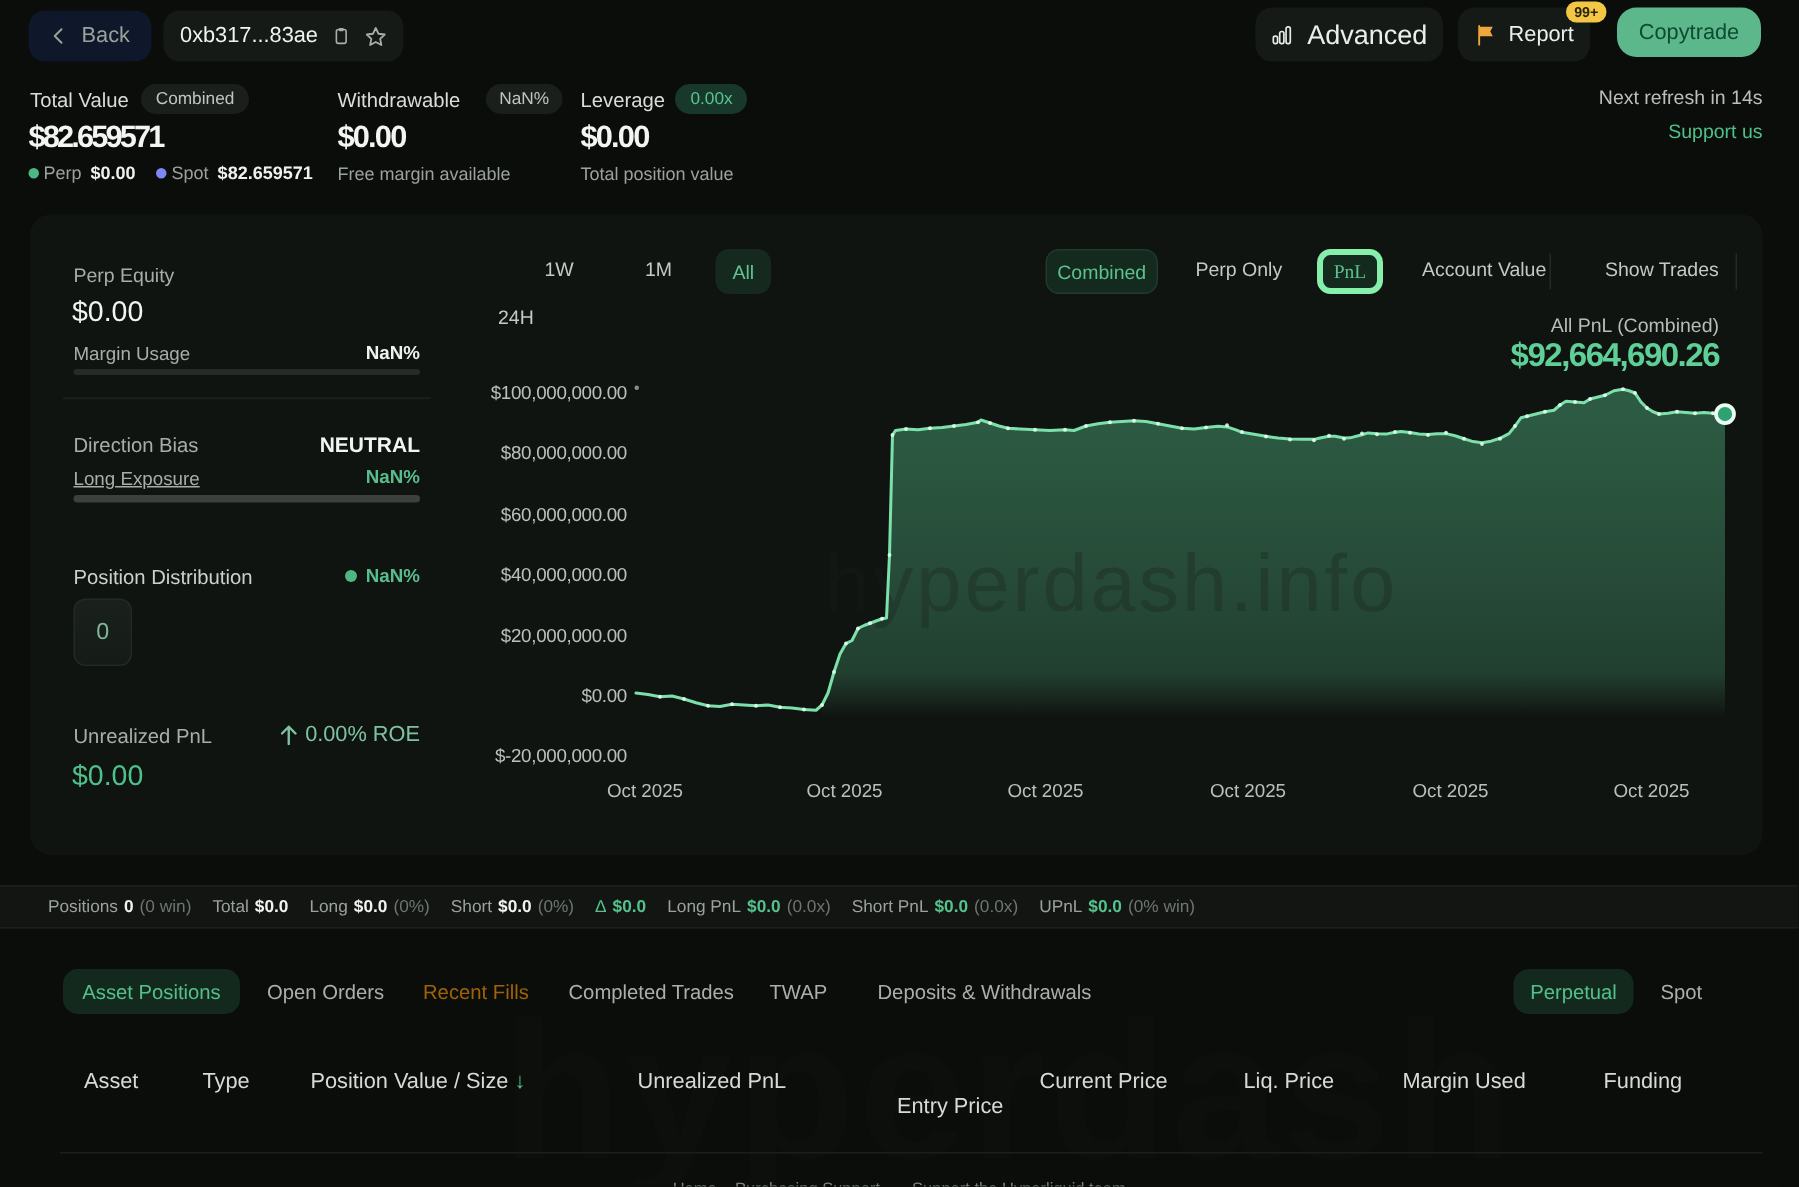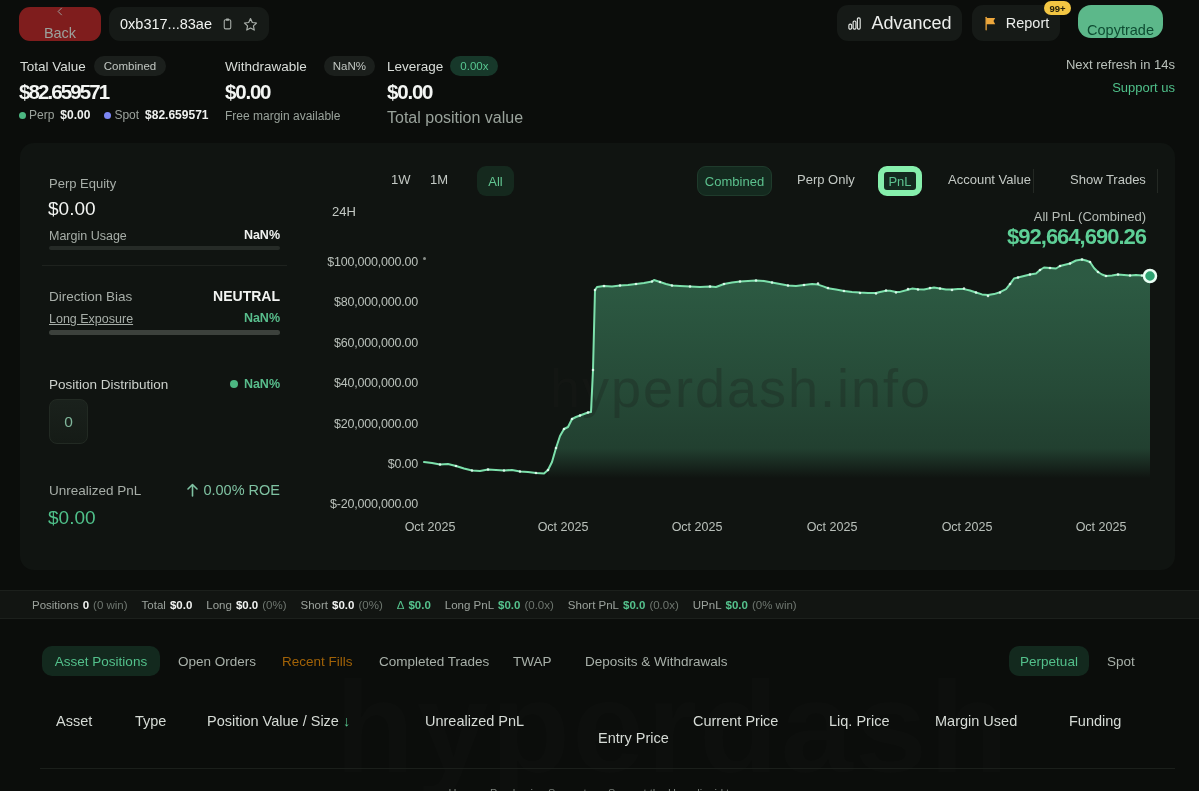--- a/index.html
+++ b/index.html
@@ -9,21 +9,21 @@
 .gray { color:#9ba29c; }
 .dim { color:#6e766f; }
 .green { color:#55c28d; }
 .white { color:#f1f3f1; }
 .ylab { position:absolute; left:280px; width:118px; text-align:right; font-size:12.5px; color:#b9c0ba; letter-spacing:-0.2px; }
 .xlab { position:absolute; top:377px; width:100px; text-align:center; font-size:12.5px; color:#b9c0ba; }
 .ctab { position:absolute; top:29px; font-size:13px; color:#c3c9c4; }
 </style></head>
 <body>
 
-<div class="abs flex" style="left:19px;top:7px;width:82px;height:34px;background:#7f1d1d;border-radius:11px;justify-content:center;gap:9px;color:#9ba19c;font-size:14.5px;flex-direction:column;">
+<div class="abs flex" style="left:19px;top:7px;width:82px;height:34px;background:#0f172a;border-radius:11px;justify-content:center;gap:9px;color:#9ba19c;font-size:14.5px;">
   <svg width="12" height="12" viewBox="0 0 24 24" fill="none" stroke="#9ba19c" stroke-width="2.6" stroke-linecap="round" stroke-linejoin="round">
       <polyline points="16,3 7,12 16,21"></polyline>
     </svg>
   <span>Back</span>
 </div>
 <div class="abs flex" style="left:109px;top:7px;width:160px;height:34px;background:#161a17;border-radius:11px;justify-content:center;gap:9px;">
   <span style="font-size:14.5px;color:#f2f4f2;">0xb317...83ae</span>
   <svg width="13" height="14" viewBox="0 0 24 24" fill="none" stroke="#a8aea9" stroke-width="2">
       <rect x="6" y="4" width="12" height="17" rx="2.5"></rect>
       <rect x="9" y="2" width="6" height="4" rx="1.2" fill="#a8aea9" stroke="none"></rect>
@@ -43,21 +43,21 @@
 <div class="abs flex" style="left:972px;top:5px;width:88px;height:36px;background:#161a17;border-radius:11px;justify-content:center;gap:8px;">
   <svg width="15" height="15" viewBox="0 0 24 24">
       <path d="M5 2 V22" stroke="#eda73c" stroke-width="2" stroke-linecap="round"></path>
       <path d="M5 3 H19.5 L16.8 8 L19.5 13 H5 Z" fill="#eda73c"></path>
     </svg>
   <span style="font-size:14.5px;color:#eceeec;">Report</span>
 </div>
 <div class="abs flex" style="left:1044px;top:1px;width:27px;height:14px;background:#f3c643;border-radius:8px;justify-content:center;">
   <span style="font-size:9.5px;font-weight:bold;color:#27220c;">99+</span>
 </div>
-<div class="abs flex" style="left:1078px;top:5px;width:85px;height:33px;background:#5cb88a;border-radius:13px;justify-content:center;align-items:flex-end;">
+<div class="abs flex" style="left:1078px;top:5px;width:96px;height:33px;background:#5cb88a;border-radius:13px;justify-content:center;">
   <span style="font-size:14.5px;color:#0e4c32;">Copytrade</span>
 </div>
 
 <div class="abs flex" style="left:20px;top:56px;gap:8px;">
   <span style="font-size:13.5px;color:#d9ddd9;">Total Value</span>
   <span class="flex" style="background:#1b1f1c;border-radius:10px;height:20px;padding:0 10px;font-size:11.5px;color:#c0c6c1;">Combined</span>
 </div>
 <div class="abs" style="left:19px;top:80px;font-size:20.5px;font-weight:bold;letter-spacing:-1.9px;color:#f3f5f3;">$82.659571</div>
 <div class="abs flex" style="left:19px;top:108px;font-size:12px;">
   <span style="width:7px;height:7px;border-radius:50%;background:#4cb782;"></span>
@@ -73,21 +73,21 @@
   <span class="flex" style="background:#1b1f1c;border-radius:10px;height:20px;padding:0 9px;font-size:11.5px;color:#c0c6c1;">NaN%</span>
 </div>
 <div class="abs" style="left:225px;top:80px;font-size:20.5px;font-weight:bold;letter-spacing:-1.2px;color:#f3f5f3;">$0.00</div>
 <div class="abs" style="left:225px;top:109px;font-size:12px;color:#99a29b;">Free margin available</div>
 
 <div class="abs flex" style="left:387px;top:56px;gap:7px;">
   <span style="font-size:13.5px;color:#d9ddd9;">Leverage</span>
   <span class="flex" style="background:#17382a;border-radius:10px;height:20px;padding:0 10px;font-size:11.5px;color:#57c690;">0.00x</span>
 </div>
 <div class="abs" style="left:387px;top:80px;font-size:20.5px;font-weight:bold;letter-spacing:-1.2px;color:#f3f5f3;">$0.00</div>
-<div class="abs" style="left:387px;top:109px;font-size:16px;color:#99a29b;">Total position value</div>
+<div class="abs" style="left:387px;top:109px;font-size:12px;color:#99a29b;">Total position value</div>
 
 <div class="abs" style="left:0;top:57px;width:1175px;text-align:right;font-size:13px;color:#b9c0ba;">Next refresh in 14s</div>
 <div class="abs" style="left:0;top:80px;width:1175px;text-align:right;font-size:13px;color:#4fc08a;">Support us</div>
 
 <div class="abs" style="left:20px;top:143px;width:1155px;height:427px;background:#101411;border-radius:14px;">
   <div class="abs" style="left:29px;top:33px;font-size:13px;color:#a7aea8;">Perp Equity</div>
   <div class="abs" style="left:28px;top:55px;font-size:19px;color:#f2f4f2;">$0.00</div>
   <div class="abs" style="left:29px;top:86px;font-size:12.5px;color:#a7aea8;">Margin Usage</div>
   <div class="abs" style="left:29px;top:85px;width:231px;text-align:right;font-size:12.5px;font-weight:bold;color:#eff1ef;">NaN%</div>
   <div class="abs" style="left:29px;top:103px;width:231px;height:4px;border-radius:2px;background:#262b27;"></div>
@@ -111,27 +111,27 @@
   <div class="abs" style="left:29px;top:340px;font-size:13.5px;color:#a7aea8;">Unrealized PnL</div>
   <div class="abs flex" style="left:29px;top:339px;width:231px;justify-content:flex-end;gap:5px;">
     <svg width="11" height="14" viewBox="0 0 11 14" fill="none" stroke="#7fc2a2" stroke-width="1.6" stroke-linecap="round" stroke-linejoin="round">
         <path d="M5.5 13 V1.5 M1 6 L5.5 1.5 L10 6"></path>
       </svg>
     <span style="font-size:14.5px;color:#7fc2a2;">0.00% ROE</span>
   </div>
   <div class="abs" style="left:28px;top:364px;font-size:19px;color:#4fc08a;">$0.00</div>
 
   <div class="ctab" style="left:312px;margin-top:32px;">24H</div>
-  <div class="ctab" style="left:371px;text-align:right;">1W</div>
+  <div class="ctab" style="left:343px;text-align:right;">1W</div>
   <div class="ctab" style="left:410px;">1M</div>
   <div class="abs flex" style="left:457px;top:23px;width:37px;height:30px;background:#15291e;border-radius:9px;justify-content:center;font-size:13px;color:#62c591;">All</div>
 
   <div class="abs flex" style="left:677px;top:23px;width:75px;height:30px;background:#142a1f;border:1px solid #1f3b2c;border-radius:9px;justify-content:center;font-size:13px;color:#5cc18e;">Combined</div>
   <div class="ctab" style="left:777px;">Perp Only</div>
-  <div class="abs flex" style="left:858px;top:23px;width:44px;height:30px;background:#142a1f;border:6px solid #86efac;border-radius:9px;justify-content:center;font-size:13px;color:#5cc18e;">PnL</div>
+  <div class="abs flex" style="left:858px;top:23px;width:44px;height:30px;background:#142a1f;border:4px solid #86efac;border-radius:9px;justify-content:center;font-size:13px;color:#5cc18e;font-family:Liberation Serif, serif;">PnL</div>
   <div class="ctab" style="left:928px;">Account Value</div>
   <div class="abs" style="left:1013px;top:26px;width:1px;height:24px;background:#242924;"></div>
   <div class="abs" style="left:1137px;top:26px;width:1px;height:24px;background:#242924;"></div>
   <div class="ctab" style="left:1050px;">Show Trades</div>
 
   <div class="abs" style="left:626px;top:66px;width:500px;text-align:right;font-size:13px;color:#b6bdb7;">All PnL (Combined)</div>
   <div class="abs" style="left:626px;top:81px;width:500px;text-align:right;font-size:22px;font-weight:bold;letter-spacing:-1.0px;color:#5ecf96;">$92,664,690.26</div>
 <svg class="abs" style="left:400px;top:107px;" width="740" height="265" viewBox="420 250 740 265">
 <defs>
         <linearGradient id="g1" x1="0" y1="280" x2="0" y2="478" gradientUnits="userSpaceOnUse">

